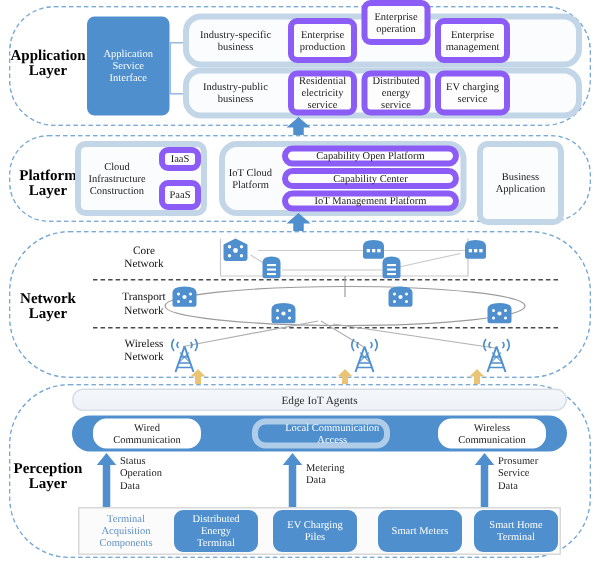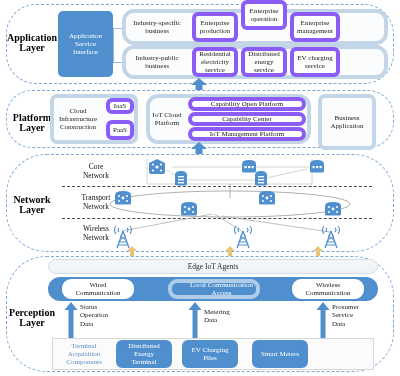--- a/index.html
+++ b/index.html
@@ -456,14 +456,17 @@
   </div>
   <div class="box blue" style="left:116px;top:340px;width:56px;height:28px;font-family:Liberation Serif, serif;">
     <span>Distributed Energy Terminal</span>
   </div>
   <div class="box blue" style="left:182px;top:340px;width:56px;height:28px;">
     <span>EV Charging Piles</span>
   </div>
   <div class="box blue" style="left:252px;top:340px;width:56px;height:28px;">
     <span>Smart Meters</span>
   </div>
+  <div class="box blue" style="left:316px;top:340px;width:56px;height:28px;">
+    <span>Smart Home Terminal</span>
+  </div>
 
 </div>
 
 </body></html>

